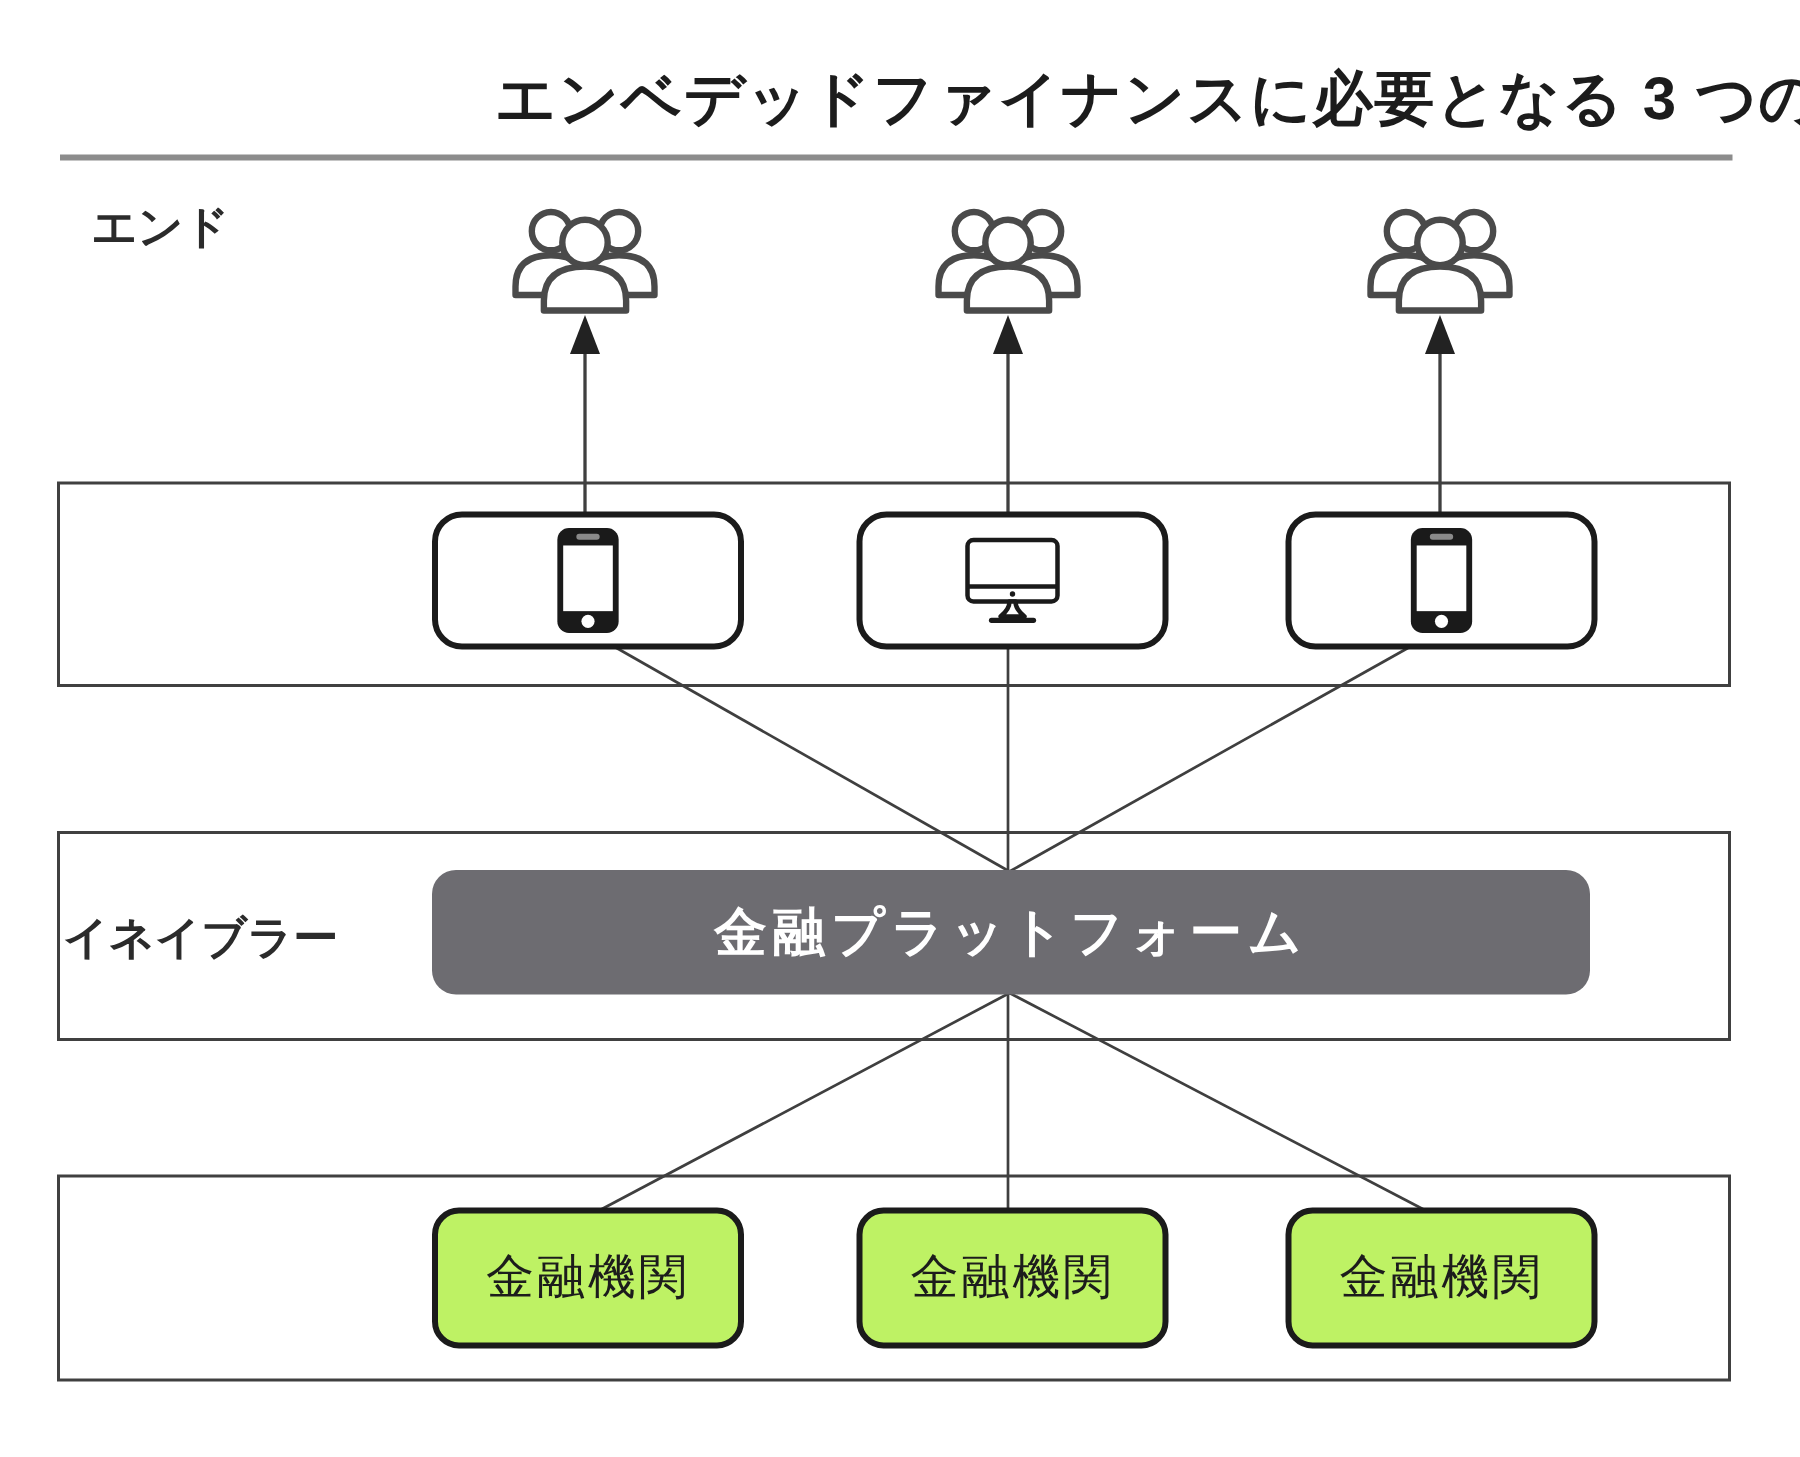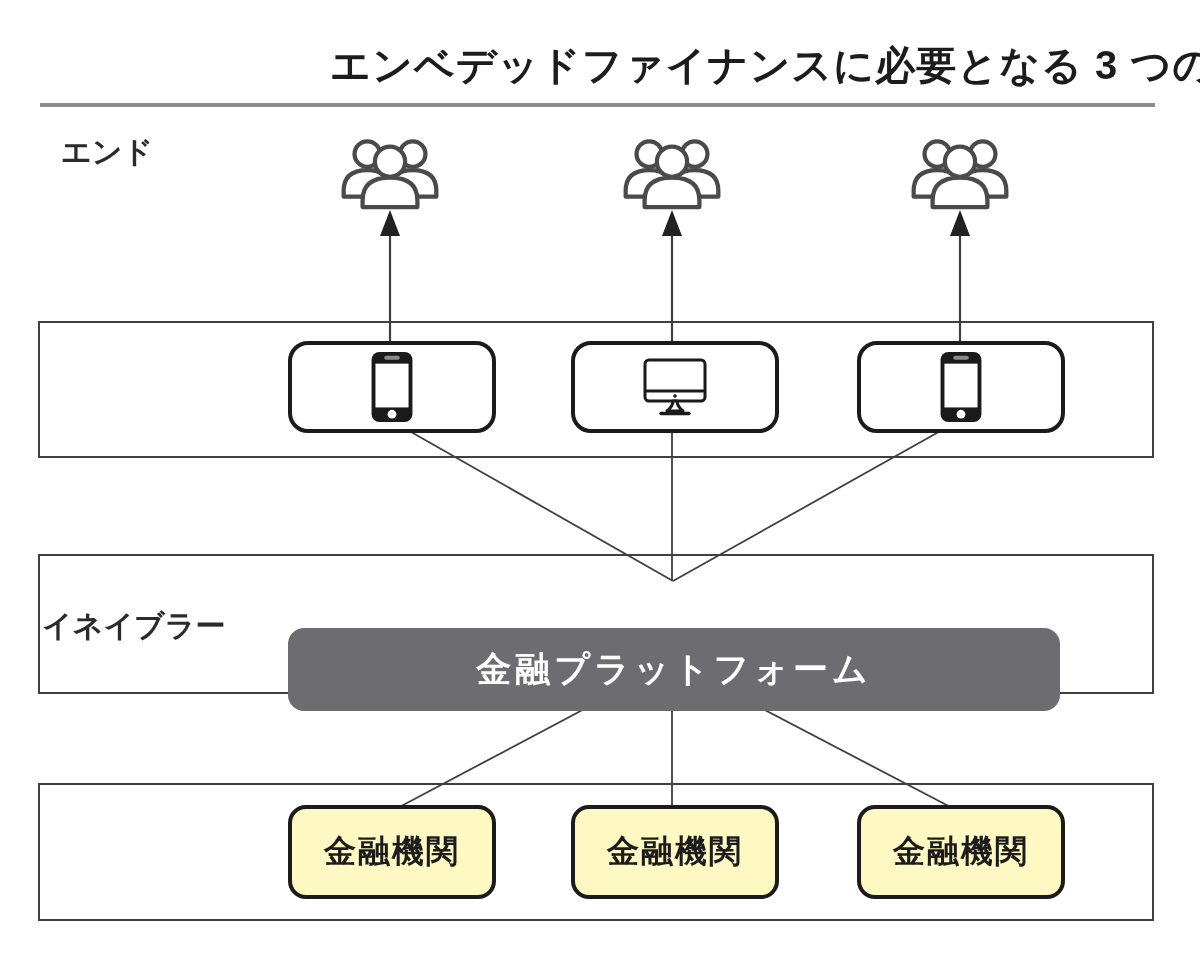--- a/index.html
+++ b/index.html
@@ -45,28 +45,28 @@
   }
   .card-1{left:288px;top:341px;}
   .card-2{left:571px;top:341px;}
   .card-3{left:857px;top:341px;}
 
   
   .platform{
     left:288px;top:580px;width:772px;height:83px;border-radius:16px;
     background:#6d6c71;color:#ffffff;z-index:2;
     display:flex;align-items:center;justify-content:center;
-    font-size:35px;font-weight:bold;letter-spacing:4px;white-space:nowrap;margin-top:48px;
+    font-size:35px;font-weight:bold;letter-spacing:4px;white-space:nowrap;
   }
 
   
   .inst{
     width:200px;height:86px;border:4px solid #1b1b1b;border-radius:18px;
-    background:#fef9c3;z-index:2;display:flex;align-items:center;justify-content:center;
-    font-size:32px;font-weight:bold;color:#1c1c1c;letter-spacing:2px;white-space:nowrap;
+    background:#bef264;z-index:2;display:flex;align-items:center;justify-content:center;
+    font-size:32px;font-weight:normal;color:#1c1c1c;letter-spacing:2px;white-space:nowrap;
   }
   .inst-1{left:288px;top:805px;}
   .inst-2{left:571px;top:805px;}
   .inst-3{left:857px;top:805px;}
 
   .devicon{display:block;}
 </style>
 </head>
 <body>
 

